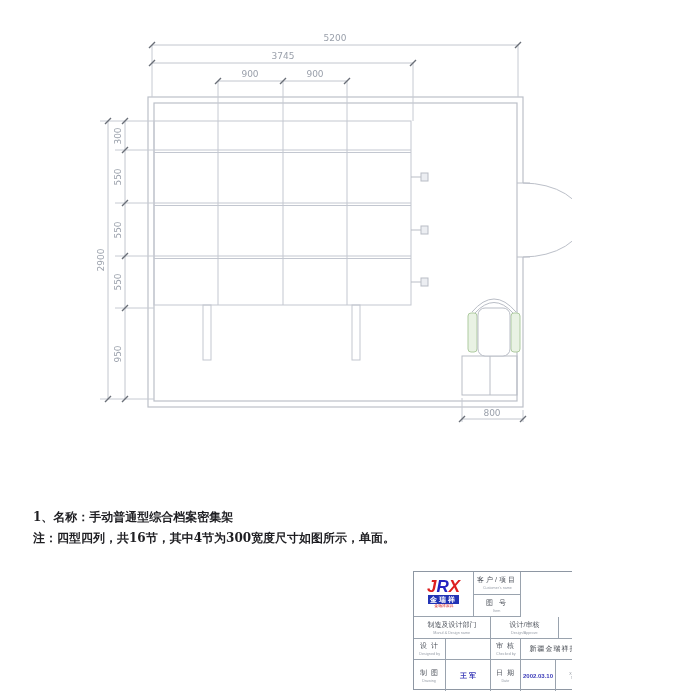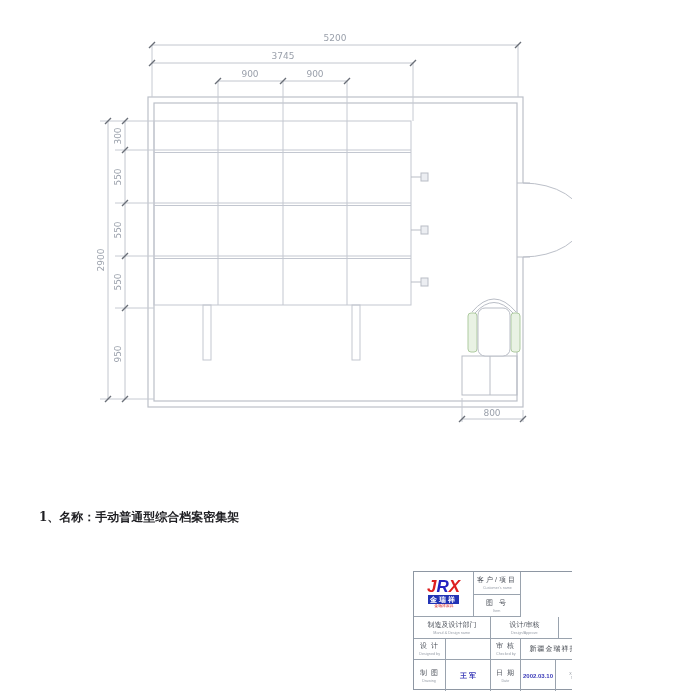--- a/index.html
+++ b/index.html
@@ -3,21 +3,21 @@
 <meta charset="utf-8">
 <style>
   html,body{margin:0;padding:0;}
   .canvas{position:relative;width:572px;height:700px;background:#ffffff;overflow:hidden;
           font-family:"DejaVu Sans",sans-serif;}
   svg text{font-family:"DejaVu Sans",sans-serif;}
   .dimtext{fill:#9aa0ab;font-size:9px;}
   
   .notes{position:absolute;left:33px;top:507px;color:#1e1e22;
          font-family:"DejaVu Serif",serif;font-weight:bold;font-size:12px;line-height:21px;
-         white-space:nowrap;margin-left:6px;}
+         white-space:nowrap;}
   
   .tblock{position:absolute;left:413px;top:571px;width:284px;height:119px;
           border:1px solid #8e97a3;box-sizing:border-box;font-family:"Liberation Sans",sans-serif;}
   .cell{position:absolute;box-sizing:border-box;border-right:1px solid #9aa3ae;border-bottom:1px solid #9aa3ae;
         display:flex;flex-direction:column;align-items:center;justify-content:center;overflow:hidden;}
   .cell.norb{border-right:none;}
   .cn{font-size:7px;color:#4a4f58;letter-spacing:2px;white-space:nowrap;}
   .en{font-size:6px;color:#9aa0aa;transform:scale(0.62);transform-origin:center;white-space:nowrap;}
   .val-black{font-size:8px;color:#33363c;letter-spacing:1px;white-space:nowrap;}
   .val-blue{font-size:8px;color:#3a3ab8;font-weight:bold;letter-spacing:1px;white-space:nowrap;}
@@ -133,20 +133,21 @@
       <text class="dimtext" x="121" y="230" text-anchor="middle" transform="rotate(-90 121 230)">550</text>
       <text class="dimtext" x="121" y="282" text-anchor="middle" transform="rotate(-90 121 282)">550</text>
       <text class="dimtext" x="121" y="354" text-anchor="middle" transform="rotate(-90 121 354)">950</text>
       <text class="dimtext" x="492" y="416" text-anchor="middle">800</text>
     </g>
   </svg>
 
   
   <div class="notes">
     <div>1、名称：手动普通型综合档案密集架</div>
+    <div>注：四型四列，共16节，其中4节为300宽度尺寸如图所示，单面。</div>
   </div>
 
   
   <div class="tblock">
 
     <div class="cell" style="left:0;top:0;width:60px;height:45px;">
       <div class="logo-jrx"><span class="r1">J</span><span class="r2">R</span><span class="r1">X</span></div>
       <div class="logo-box">金瑞祥</div>
       <div class="logo-sub">金瑞祥家具</div>
     </div>

